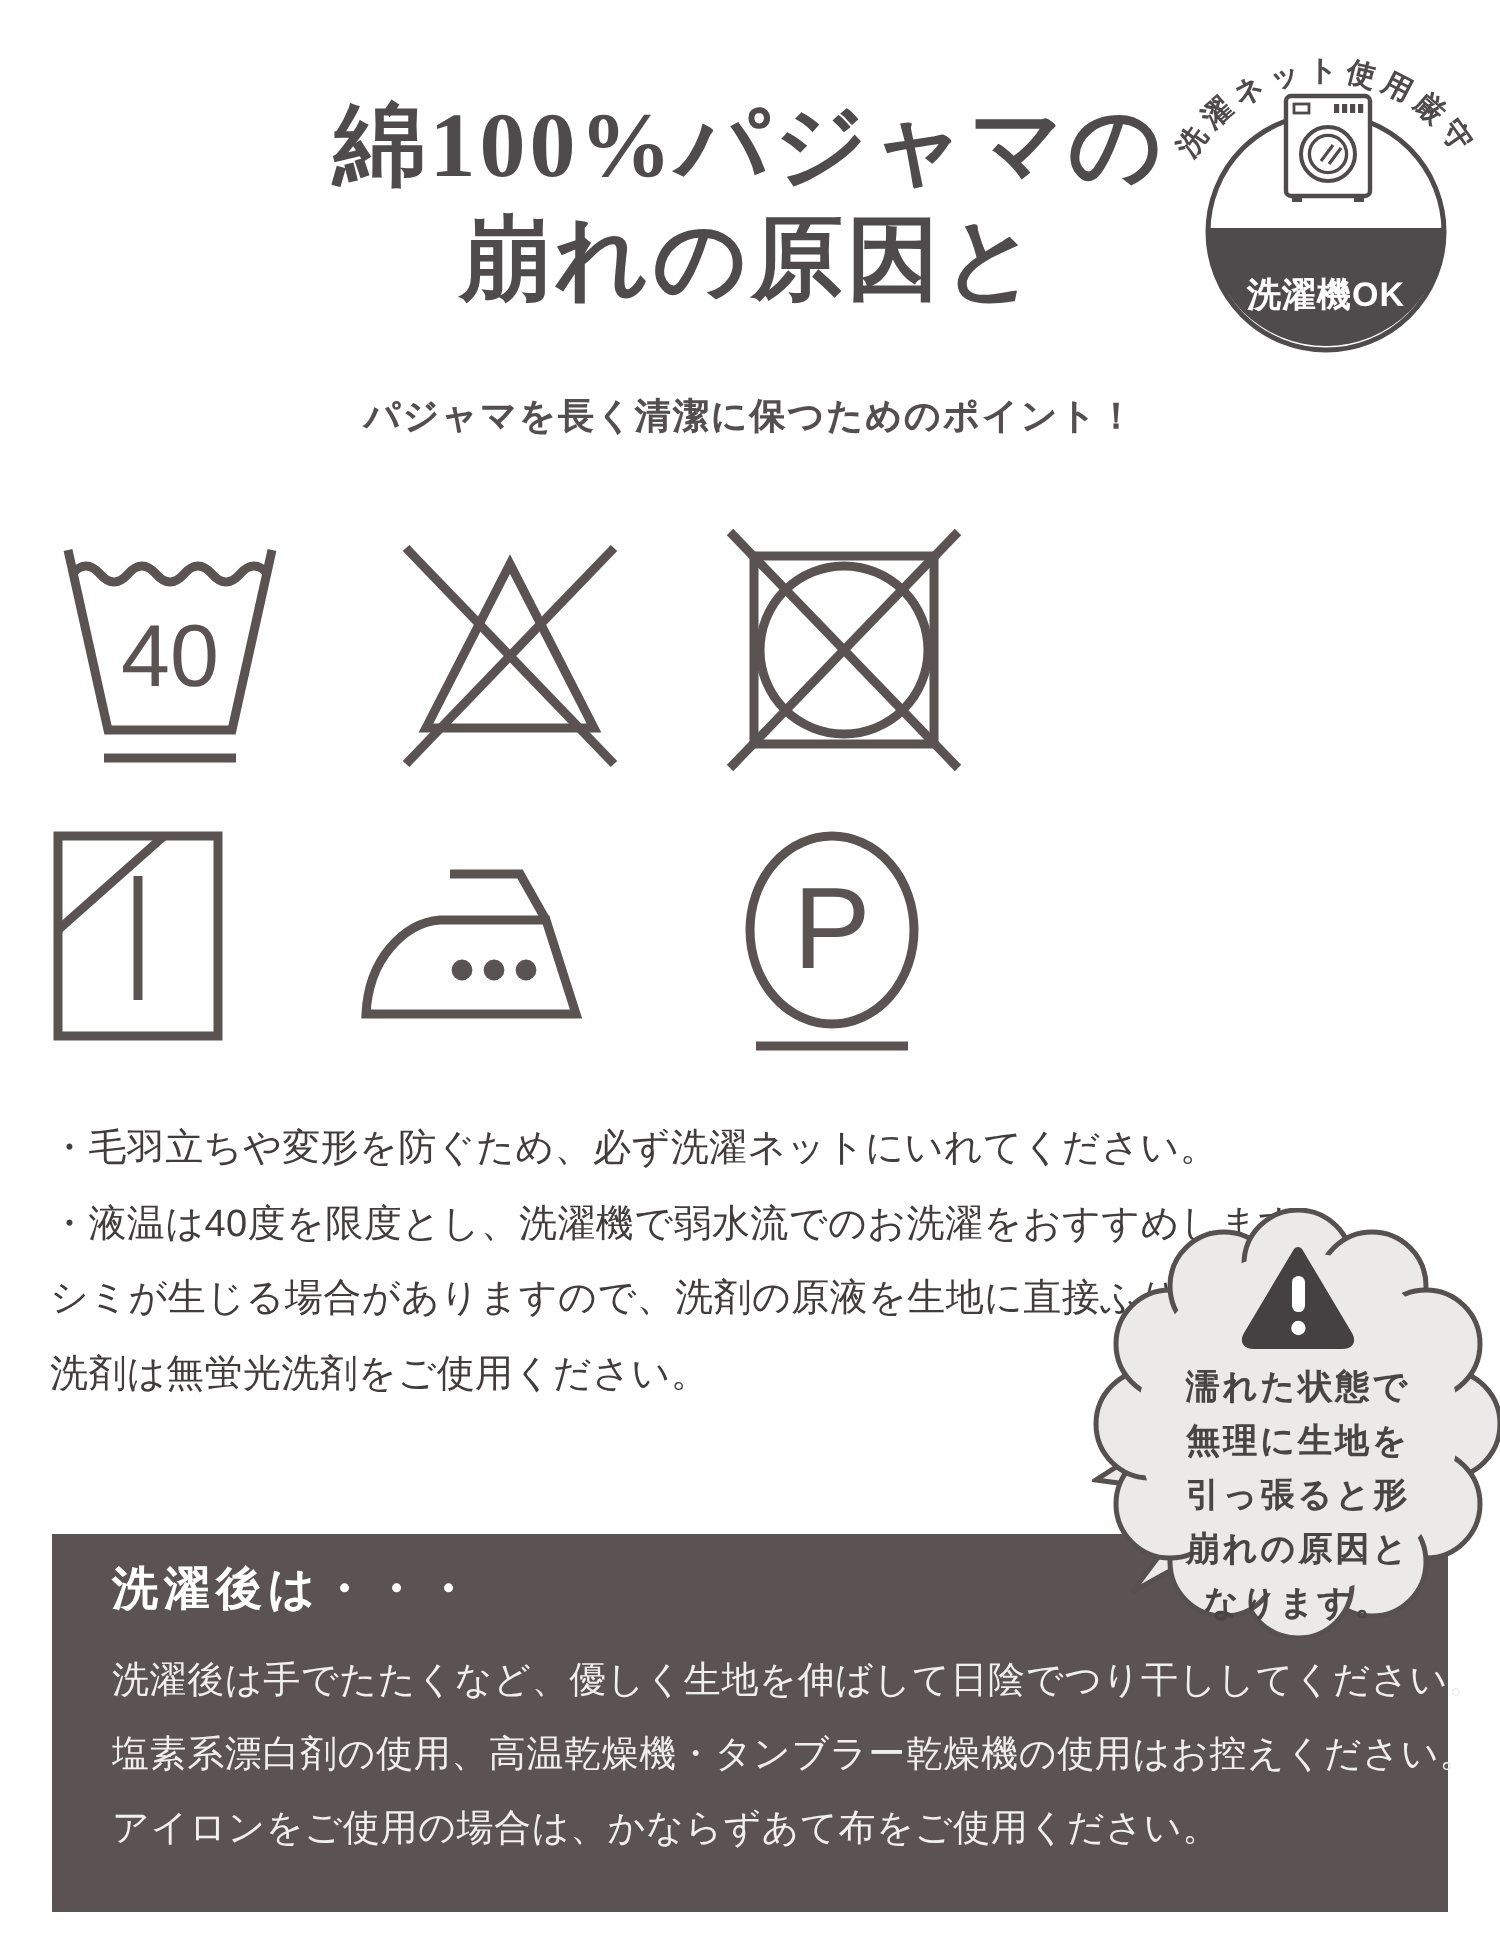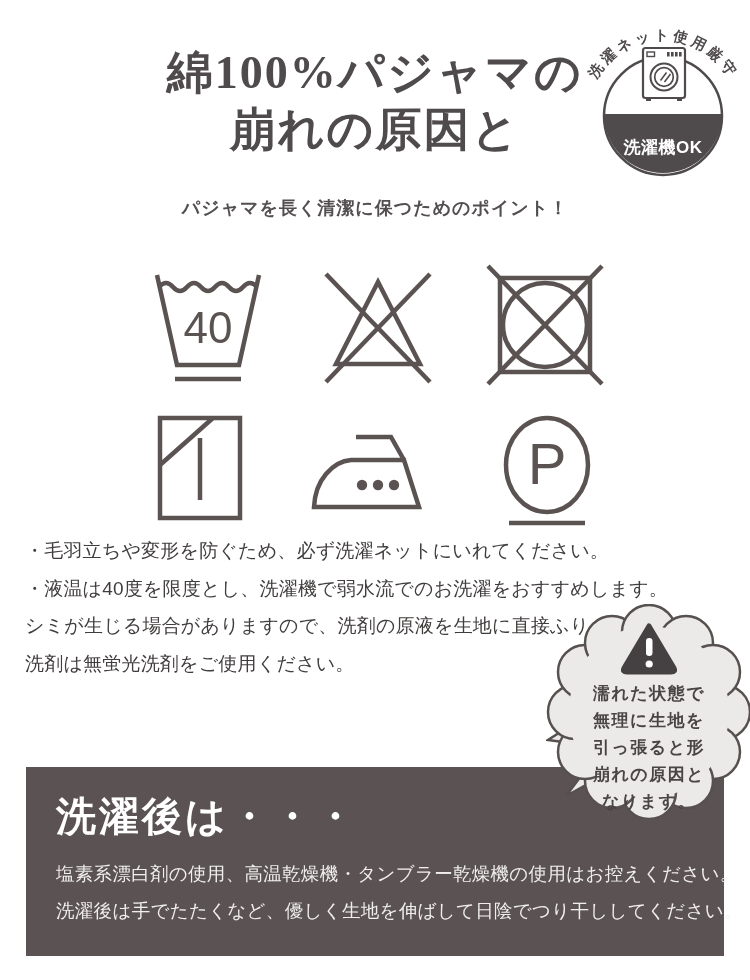--- a/index.html
+++ b/index.html
@@ -12,39 +12,39 @@
            font-size:46px; line-height:57px; color:#4f4a4b; letter-spacing:2px; }
   .subtitle { position:absolute; top:196px; left:0; width:750px; text-align:center;
               font-family:"Liberation Serif","DejaVu Serif",serif; font-weight:700;
               font-size:18px; color:#534e4f; letter-spacing:1px; }
 
   
   .badge { position:absolute; top:6px; right:6px; width:162px; height:176px; }
 
   
   .symbols { position:absolute; top:262px; left:0; width:750px; }
-  .symbol-row { display:flex; justify-content:center; align-items:flex-end; }
+  .symbol-row { display:flex; align-items:flex-end;padding-left:19px; }
   .row1 { gap:38px; }
   .row2 { gap:56px; margin-top:16px; align-items:flex-start; }
   .symbol { display:block; }
 
   
-  .notes { position:absolute; top:532px; left:25px; width:620px; }
+  .notes { position:absolute; top:556px; left:25px; width:620px; }
   .note-line { font-size:19px; line-height:37.5px; color:#413d3d; letter-spacing:0.2px; white-space:nowrap; }
 
   
   .bubble { position:absolute; top:604px; right:-2px; width:206px; height:215px; z-index:5; }
   .bubble-cloud { position:absolute; top:0; left:0; }
   .bubble-content { position:absolute; top:18px; left:0; width:206px; text-align:center; }
   .bubble-icon { display:block; margin:0 auto 4px auto; }
   .bubble-line { font-size:17px; line-height:27px; color:#4a4545; font-weight:600; letter-spacing:1.5px; }
 
   
   .darkbox { position:absolute; top:767px; left:26px; width:698px; height:189px; background:#5a5253; }
-  .darkbox-heading { margin:22px 0 0 30px; font-size:40px; font-weight:700; color:#ffffff; letter-spacing:3px; }
+  .darkbox-heading { margin:12px 0 0 30px; font-size:23px; font-weight:700; color:#ffffff; letter-spacing:3px; }
   .darkbox-lines { margin:11px 0 0 30px; }
   .darkbox-line { font-size:18.5px; line-height:37px; color:#f0eeee; letter-spacing:0.3px; white-space:nowrap; }
 </style>
 </head>
 <body>
 
 <div class="page">
 
   <div class="title">
     <div>綿100%パジャマの</div>
@@ -136,22 +136,23 @@
   <div class="notes">
     <div class="note-line">・毛羽立ちや変形を防ぐため、必ず洗濯ネットにいれてください。</div>
     <div class="note-line">・液温は40度を限度とし、洗濯機で弱水流でのお洗濯をおすすめします。</div>
     <div class="note-line">シミが生じる場合がありますので、洗剤の原液を生地に直接ふり</div>
     <div class="note-line">洗剤は無蛍光洗剤をご使用ください。</div>
   </div>
 
   <div class="darkbox">
     <div class="darkbox-heading">洗濯後は・・・</div>
     <div class="darkbox-lines">
+      <div class="darkbox-line">洗濯後は手でたたくなど、優しく生地を伸ばして日陰でつり干ししてください。</div>
       <div class="darkbox-line">塩素系漂白剤の使用、高温乾燥機・タンブラー乾燥機の使用はお控えください。</div>
-      <div class="darkbox-line">洗濯後は手でたたくなど、優しく生地を伸ばして日陰でつり干ししてください。</div>
+      <div class="darkbox-line">アイロンをご使用の場合は、かならずあて布をご使用ください。</div>
     </div>
   </div>
 
   <div class="bubble">
     <svg class="bubble-cloud" width="206" height="215" viewBox="0 0 206 215">
       <g fill="#eceae8" stroke="#56504f" stroke-width="2.5">
         <polygon points="30,118 2,136 32,140"></polygon>
         <polygon points="44,160 20,192 56,172"></polygon>
         <circle cx="177" cy="108" r="27"></circle>
         <circle cx="167" cy="148" r="27"></circle>

